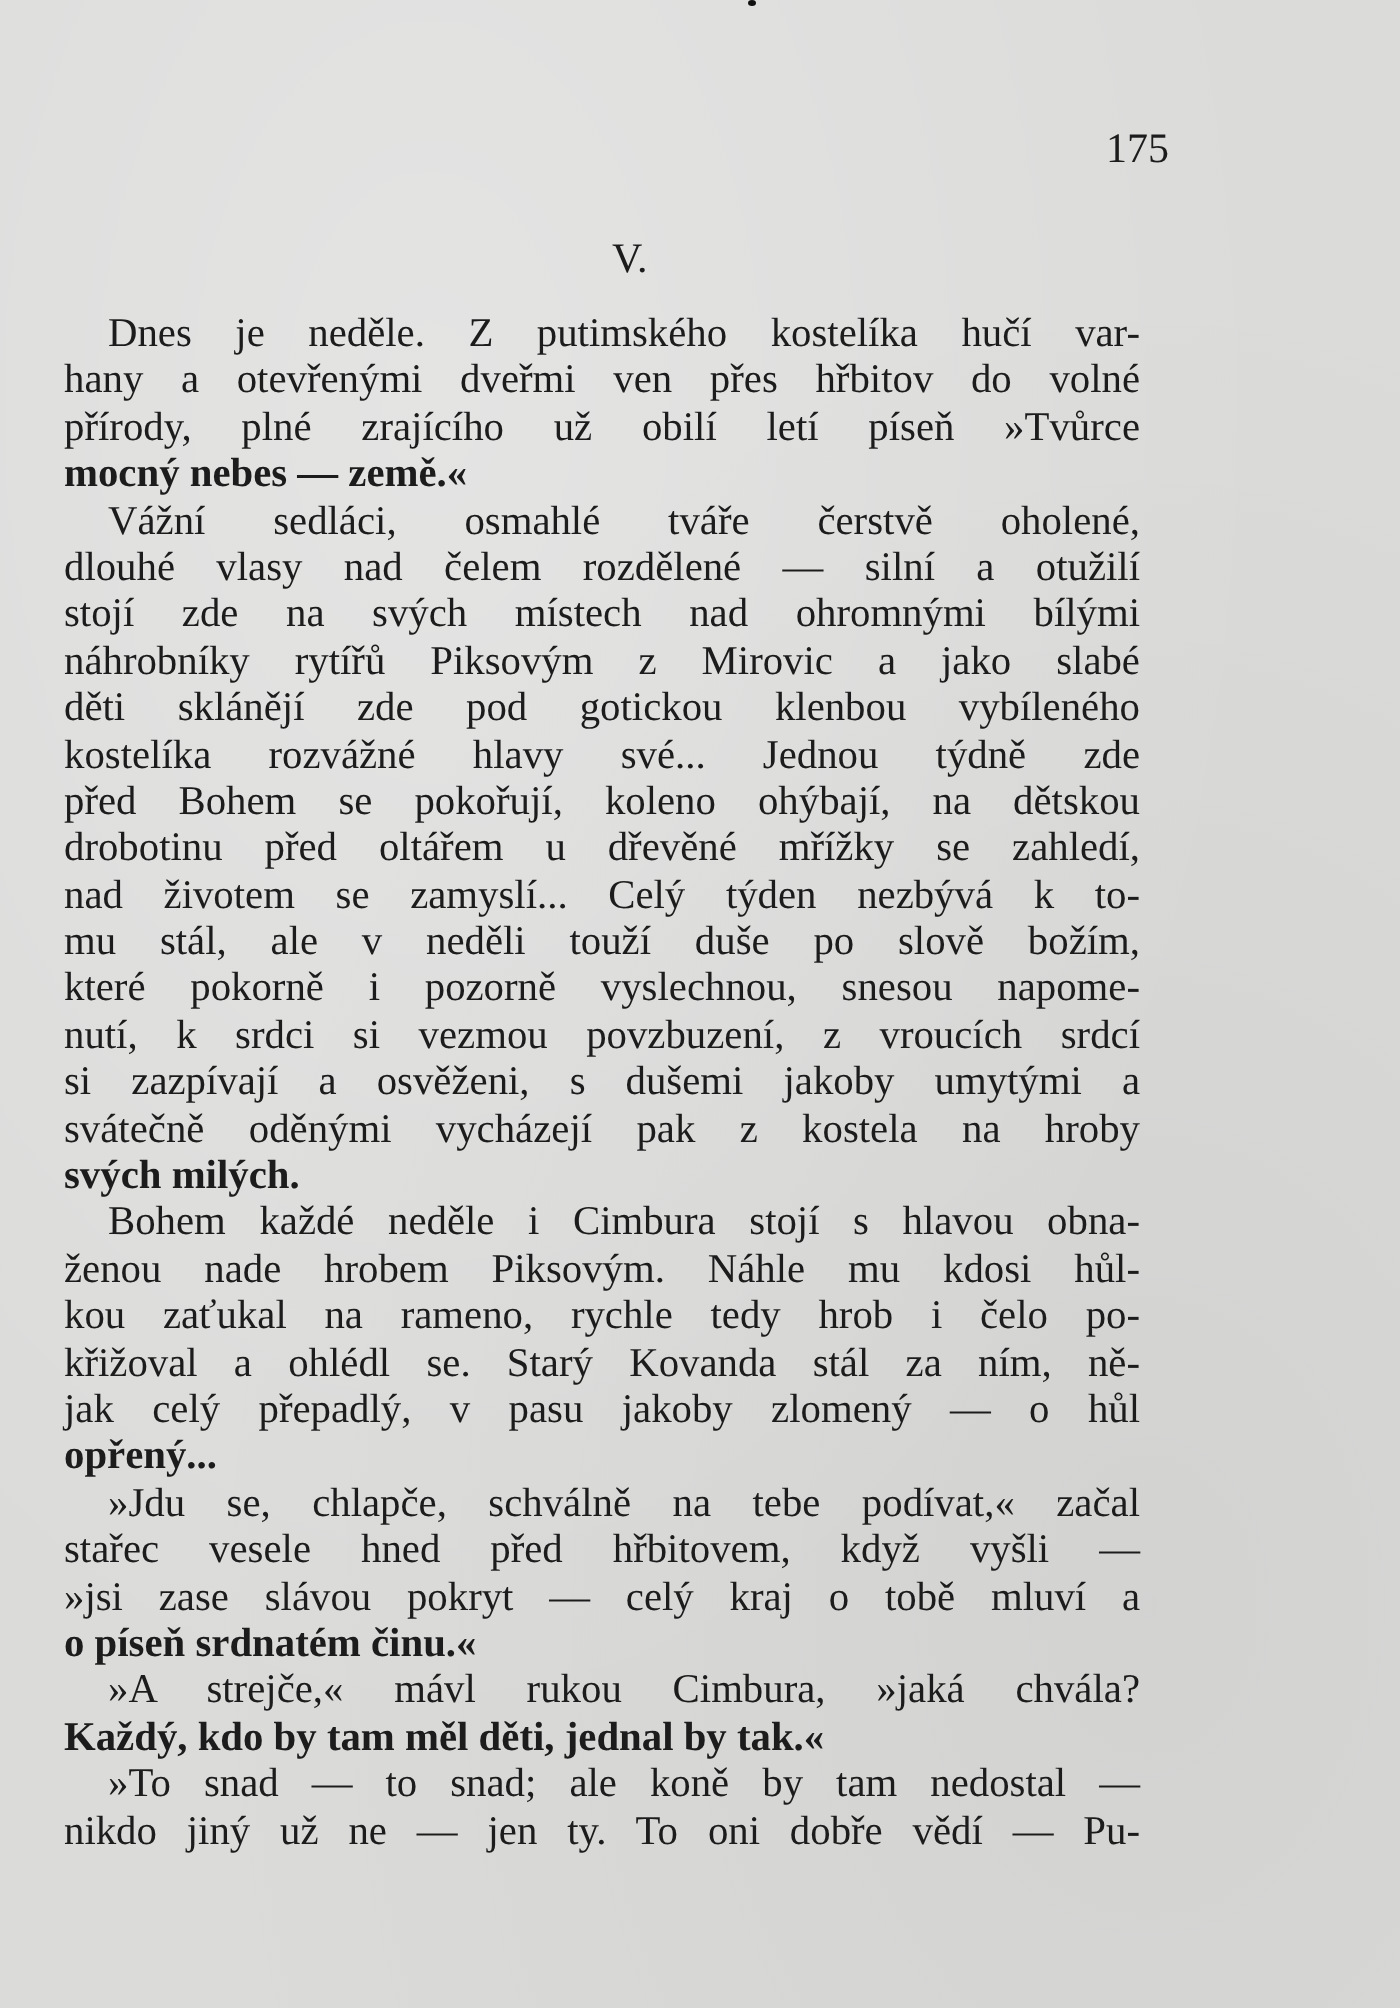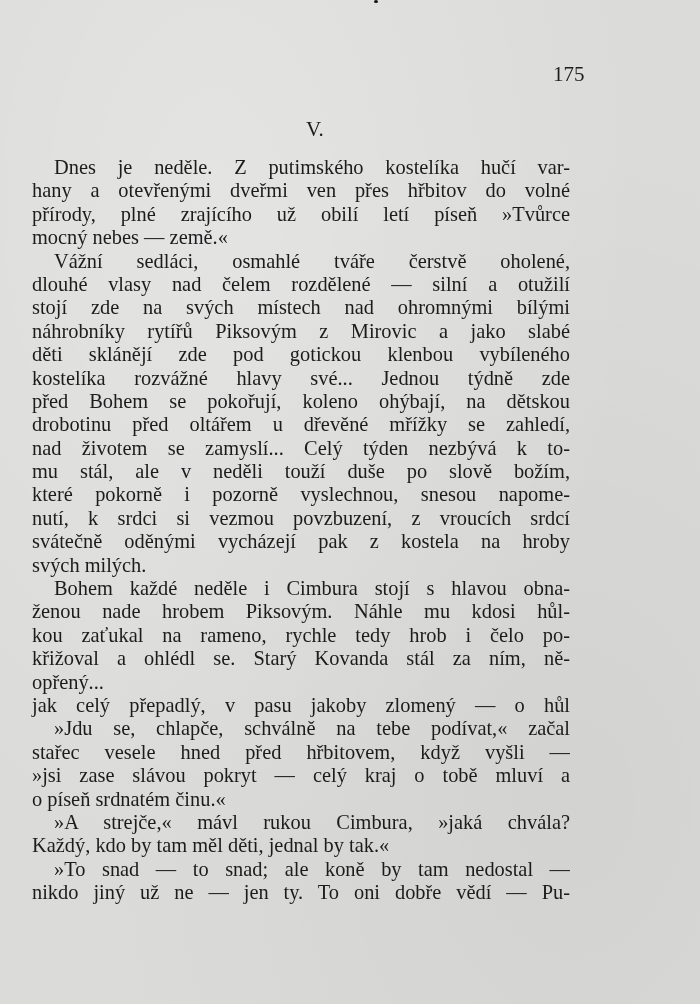--- a/index.html
+++ b/index.html
@@ -55,20 +55,21 @@
       display: block;
       height: 23.4px;
       line-height: 23.4px;
       font-size: 20.4px;
       white-space: nowrap;
       text-align: justify;
       text-align-last: justify;
     }
     .line.last {
       text-align-last: left;
+      font-weight: bold;
     }
     .line.indent {
       padding-left: 22px;
     }
   </style>
 </head>
 <body>
 
 <div class="page">
   <div class="speck"></div>
@@ -84,28 +85,29 @@
       <span class="line">stojí zde na svých místech nad ohromnými bílými</span>
       <span class="line">náhrobníky rytířů Piksovým z Mirovic a jako slabé</span>
       <span class="line">děti sklánějí zde pod gotickou klenbou vybíleného</span>
       <span class="line">kostelíka rozvážné hlavy své... Jednou týdně zde</span>
       <span class="line">před Bohem se pokořují, koleno ohýbají, na dětskou</span>
       <span class="line">drobotinu před oltářem u dřevěné mřížky se zahledí,</span>
       <span class="line">nad životem se zamyslí... Celý týden nezbývá k to-</span>
       <span class="line">mu stál, ale v neděli touží duše po slově božím,</span>
       <span class="line">které pokorně i pozorně vyslechnou, snesou napome-</span>
       <span class="line">nutí, k srdci si vezmou povzbuzení, z vroucích srdcí</span>
+      <span class="line">si zazpívají a osvěženi, s dušemi jakoby umytými a</span>
       <span class="line">svátečně oděnými vycházejí pak z kostela na hroby</span>
       <span class="line last">svých milých.</span>
       <span class="line indent">Bohem každé neděle i Cimbura stojí s hlavou obna-</span>
       <span class="line">ženou nade hrobem Piksovým. Náhle mu kdosi hůl-</span>
       <span class="line">kou zaťukal na rameno, rychle tedy hrob i čelo po-</span>
       <span class="line">křižoval a ohlédl se. Starý Kovanda stál za ním, ně-</span>
+      <span class="line">jak celý přepadlý, v pasu jakoby zlomený — o hůl</span>
       <span class="line last">opřený...</span>
-      <span class="line">jak celý přepadlý, v pasu jakoby zlomený — o hůl</span>
       <span class="line indent">»Jdu se, chlapče, schválně na tebe podívat,« začal</span>
       <span class="line">stařec vesele hned před hřbitovem, když vyšli —</span>
       <span class="line">»jsi zase slávou pokryt — celý kraj o tobě mluví a</span>
       <span class="line last">o píseň srdnatém činu.«</span>
       <span class="line indent">»A strejče,« mávl rukou Cimbura, »jaká chvála?</span>
       <span class="line last">Každý, kdo by tam měl děti, jednal by tak.«</span>
       <span class="line indent">»To snad — to snad; ale koně by tam nedostal —</span>
       <span class="line">nikdo jiný už ne — jen ty. To oni dobře vědí — Pu-</span>
     </div>
 </div>

